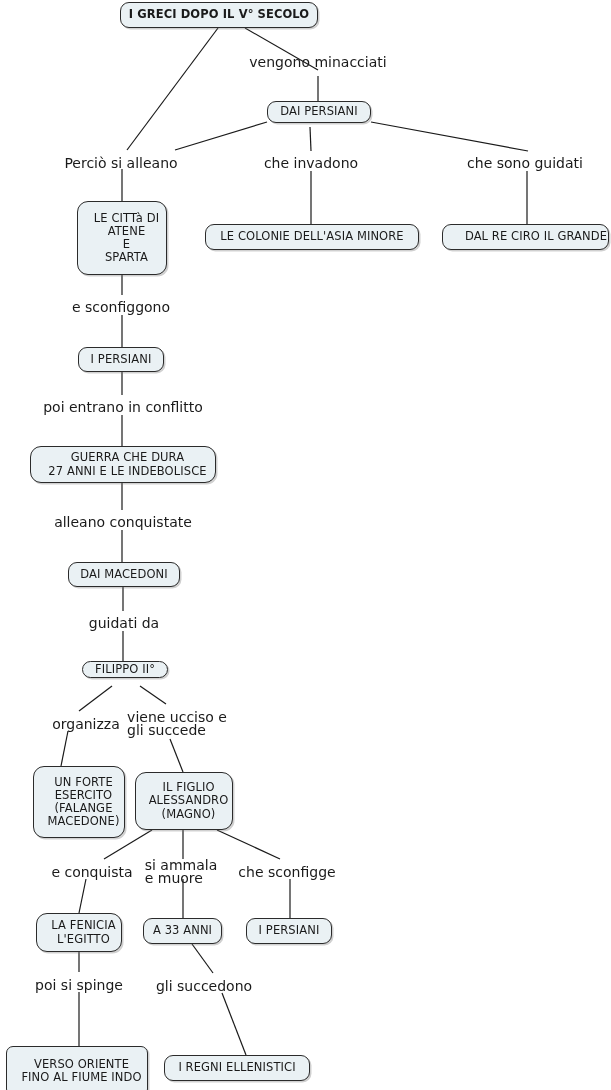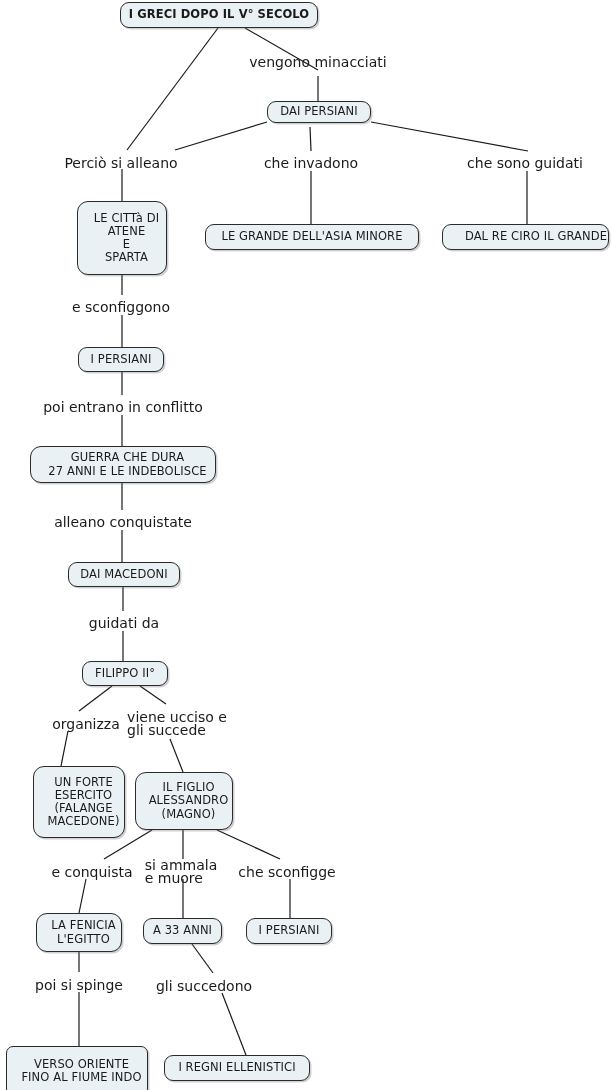--- a/index.html
+++ b/index.html
@@ -85,31 +85,31 @@
       <polyline points="183,879 183,918" fill="none" stroke="#1a1a1a" stroke-width="1.2"></polyline>
       <polyline points="217,830 280,859" fill="none" stroke="#1a1a1a" stroke-width="1.2"></polyline>
       <polyline points="290,879 290,918" fill="none" stroke="#1a1a1a" stroke-width="1.2"></polyline>
       <polyline points="79,952 79,972" fill="none" stroke="#1a1a1a" stroke-width="1.2"></polyline>
       <polyline points="79,992 79,1046" fill="none" stroke="#1a1a1a" stroke-width="1.2"></polyline>
       <polyline points="192,944 213,973" fill="none" stroke="#1a1a1a" stroke-width="1.2"></polyline>
       <polyline points="222,993 246,1055" fill="none" stroke="#1a1a1a" stroke-width="1.2"></polyline>
     </svg>
 <div class="node" style="left: 120px; top: 2px; width: 198px; height: 26px; background: rgb(234, 241, 244); border-color: rgb(43, 43, 43); color: rgb(26, 26, 26); font-weight: bold;">I GRECI DOPO IL V° SECOLO</div>
     <div class="node" style="left: 267px; top: 101px; width: 104px; height: 22px; background: rgb(234, 241, 244); border-color: rgb(43, 43, 43); color: rgb(26, 26, 26);">DAI PERSIANI</div>
-    <div class="node" style="left: 205px; top: 224px; width: 214px; height: 26px; background: rgb(234, 241, 244); border-color: rgb(43, 43, 43); color: rgb(26, 26, 26);">LE GRANDE DELL'ASIA MINORE</div>
+    <div class="node" style="left: 205px; top: 224px; width: 214px; height: 26px; background: rgb(234, 241, 244); border-color: rgb(43, 43, 43); color: rgb(26, 26, 26);">LE COLONIE DELL'ASIA MINORE</div>
     <div class="node" style="left: 442px; top: 224px; width: 167px; height: 26px; background: rgb(234, 241, 244); border-color: rgb(43, 43, 43); color: rgb(26, 26, 26); padding-left: 21px;">DAL RE CIRO IL GRANDE</div>
     <div class="node big" style="left: 77px; top: 201px; width: 90px; height: 74px; background: rgb(234, 241, 244); border-color: rgb(43, 43, 43); color: rgb(26, 26, 26);">LE CITTà DI
 ATENE
 E
 SPARTA</div>
     <div class="node" style="left: 78px; top: 347px; width: 86px; height: 25px; background: rgb(234, 241, 244); border-color: rgb(43, 43, 43); color: rgb(26, 26, 26);">I PERSIANI</div>
     <div class="node big" style="left: 30px; top: 446px; width: 186px; height: 37px; background: rgb(234, 241, 244); border-color: rgb(43, 43, 43); color: rgb(26, 26, 26);">GUERRA CHE DURA
 27 ANNI E LE INDEBOLISCE</div>
     <div class="node" style="left: 68px; top: 562px; width: 112px; height: 25px; background: rgb(234, 241, 244); border-color: rgb(43, 43, 43); color: rgb(26, 26, 26);">DAI MACEDONI</div>
-    <div class="node" style="left: 82px; top: 661px; width: 86px; height: 25px; background: rgb(234, 241, 244); border-color: rgb(43, 43, 43); color: rgb(26, 26, 26);">FILIPPO II°</div>
+    <div class="node" style="left: 82px; top: 661px; width: 86px; height: 17px; background: rgb(234, 241, 244); border-color: rgb(43, 43, 43); color: rgb(26, 26, 26);">FILIPPO II°</div>
     <div class="node big" style="left: 18px; top: 766px; width: 92px; height: 72px; background: rgb(234, 241, 244); border-color: rgb(43, 43, 43); color: rgb(26, 26, 26); margin-left: 15px;">UN FORTE
 ESERCITO
 (FALANGE
 MACEDONE)</div>
     <div class="node big" style="left: 135px; top: 772px; width: 98px; height: 58px; background: rgb(234, 241, 244); border-color: rgb(43, 43, 43); color: rgb(26, 26, 26);">IL FIGLIO
 ALESSANDRO
 (MAGNO)</div>
     <div class="node big" style="left: 36px; top: 913px; width: 86px; height: 39px; background: rgb(234, 241, 244); border-color: rgb(43, 43, 43); color: rgb(26, 26, 26);">LA FENICIA
 L'EGITTO</div>
     <div class="node" style="left: 143px; top: 918px; width: 79px; height: 26px; background: rgb(234, 241, 244); border-color: rgb(43, 43, 43); color: rgb(26, 26, 26);">A 33 ANNI</div>

